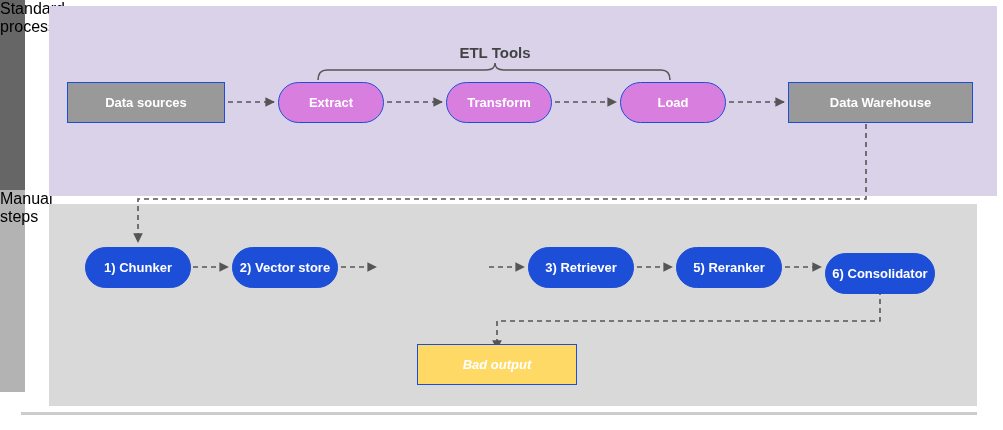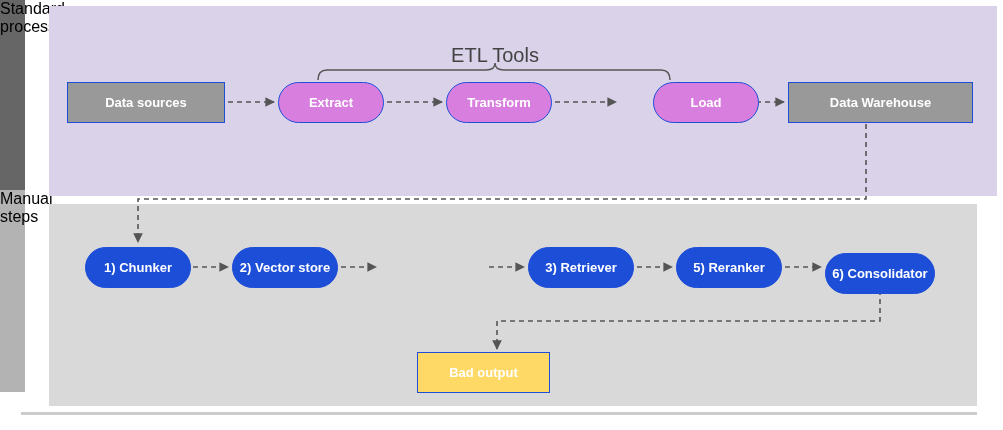--- a/index.html
+++ b/index.html
@@ -77,22 +77,22 @@
     border-radius: 0;
   }
 
   
   #etl-tools-label {
     position: absolute;
     left: 420px; top: 44px;
     width: 150px;
     text-align: center;
     color: #434343;
-    font-size: 20px;
-    font-weight: normal;
+    font-size: 15px;
+    font-weight: bold;
   }
 
   
   #connectors {
     position: absolute;
     left: 0; top: 0;
     width: 1003px; height: 430px;
     pointer-events: none;
   }
 </style>
@@ -143,21 +143,21 @@
   </div>
 
   <div class="node pill-magenta" style="left:278px; top:82px; width:106px; height:41px;">
     <span>Extract</span>
   </div>
 
   <div class="node pill-magenta" style="left:446px; top:82px; width:106px; height:41px;">
     <span>Transform</span>
   </div>
 
-  <div class="node pill-magenta" style="left:653px; top:82px; width:106px; height:41px;">
+  <div class="node pill-magenta" style="left:620px; top:82px; width:106px; height:41px;">
     <span>Load</span>
   </div>
 
   <div class="node rect" style="left:788px; top:82px; width:185px; height:41px;">
     <span>Data Warehouse</span>
   </div>
 
   <div class="node pill-gray" style="left:85px; top:247px; width:106px; height:41px;">
     <span>1) Chunker</span>
   </div>
@@ -172,18 +172,18 @@
   </div>
 
   <div class="node pill-gray" style="left:676px; top:247px; width:106px; height:41px;">
     <span>5) Reranker</span>
   </div>
 
   <div class="node pill-gray" style="left:825px; top:247px; width:110px; height:41px;margin-top:6px;">
     <span>6) Consolidator</span>
   </div>
 
-  <div class="node rect-yellow" style="left:417px; top:352px; width:133px; height:41px;">
+  <div class="node rect-yellow" style="left:417px; top:344px; width:160px; height:41px;font-style:italic;">
     <span>Bad output</span>
   </div>
 
   <div id="bottom-rule"></div>
 </div>
 
 </body></html>

